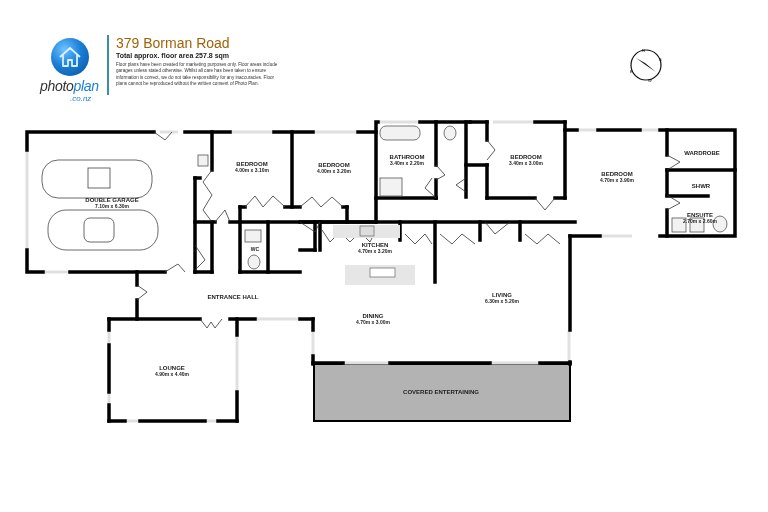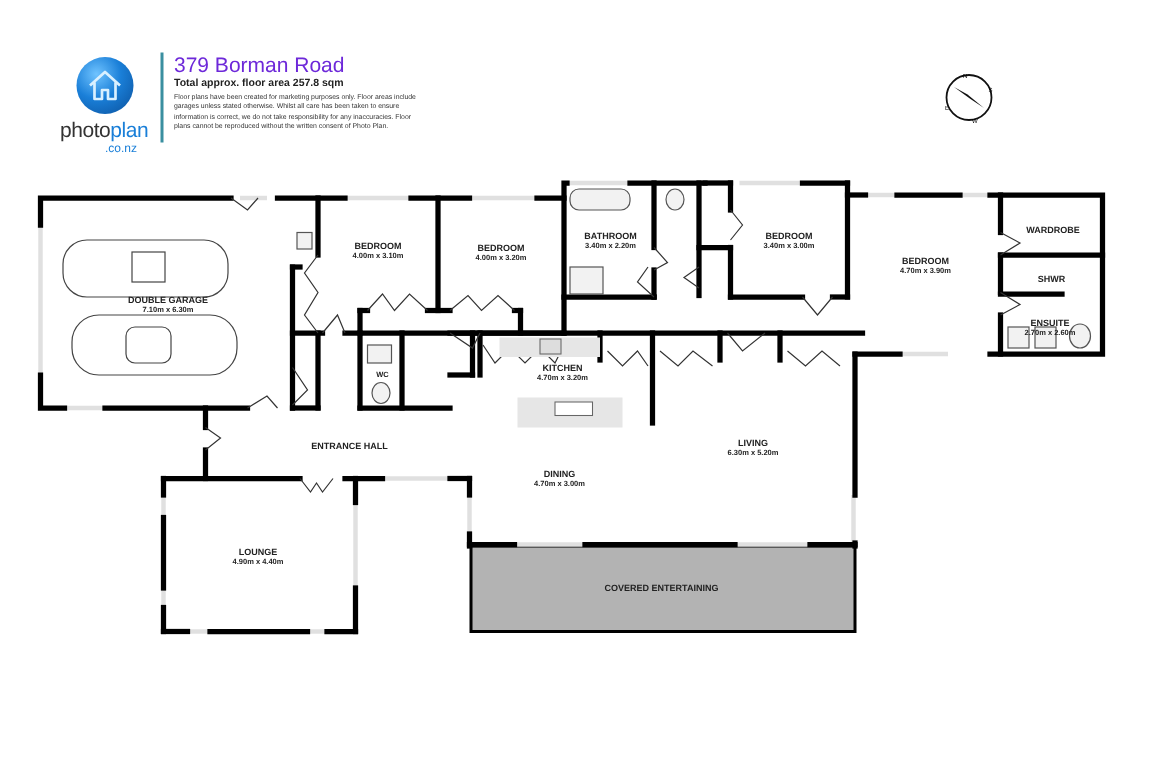--- a/index.html
+++ b/index.html
@@ -1,26 +1,26 @@
 <!DOCTYPE html>
 <html><head>
 <meta charset="utf-8">
 <style>
   html, body { margin:0; padding:0; background:#ffffff; }
   body { width:768px; height:512px; position:relative; overflow:hidden; font-family:"Liberation Sans", sans-serif; }
   .header { position:absolute; left:0; top:0; width:768px; height:110px; }
-  .logo { position:absolute; left:40px; top:36px; width:64px; height:66px; }
+  .logo { position:absolute; left:40px; top:36px; width:64px; height:66px;font-style:italic; }
   .logo-circle { position:absolute; left:11px; top:2px; width:38px; height:38px; border-radius:50%;
     background: radial-gradient(circle at 35% 30%, #6fc3ff 0%, #1a7fd8 45%, #0a4f9a 100%); }
   .logo-house { position:absolute; left:11px; top:2px; width:38px; height:38px; }
   .logo-text { position:absolute; left:0; top:42px; font-size:14px; color:#333; letter-spacing:-0.3px; white-space:nowrap; }
   .logo-text .blue { color:#1a7fd8; }
   .logo-sub { position:absolute; left:30px; top:58px; font-size:8px; color:#1a7fd8; }
   .divider { position:absolute; left:107px; top:35px; width:2px; height:60px; background:#3a8fa0; }
-  .title { position:absolute; left:116px; top:35px; font-size:14px; color:#6d28d9; white-space:nowrap; }
+  .title { position:absolute; left:116px; top:35px; font-size:14px; color:#a16207; white-space:nowrap; }
   .subtitle { position:absolute; left:116px; top:52px; font-size:7px; font-weight:bold; color:#222; white-space:nowrap; }
   .disclaimer { position:absolute; left:116px; top:62px; width:165px; font-size:4.6px; line-height:6.4px; color:#333; }
   .compass { position:absolute; left:628px; top:47px; width:36px; height:36px; }
   svg.plan { position:absolute; left:0; top:0; }
   .lbl { font-family:"Liberation Sans", sans-serif; font-weight:bold; fill:#222; }
 </style>
 </head>
 <body>
 
 <div class="header">

